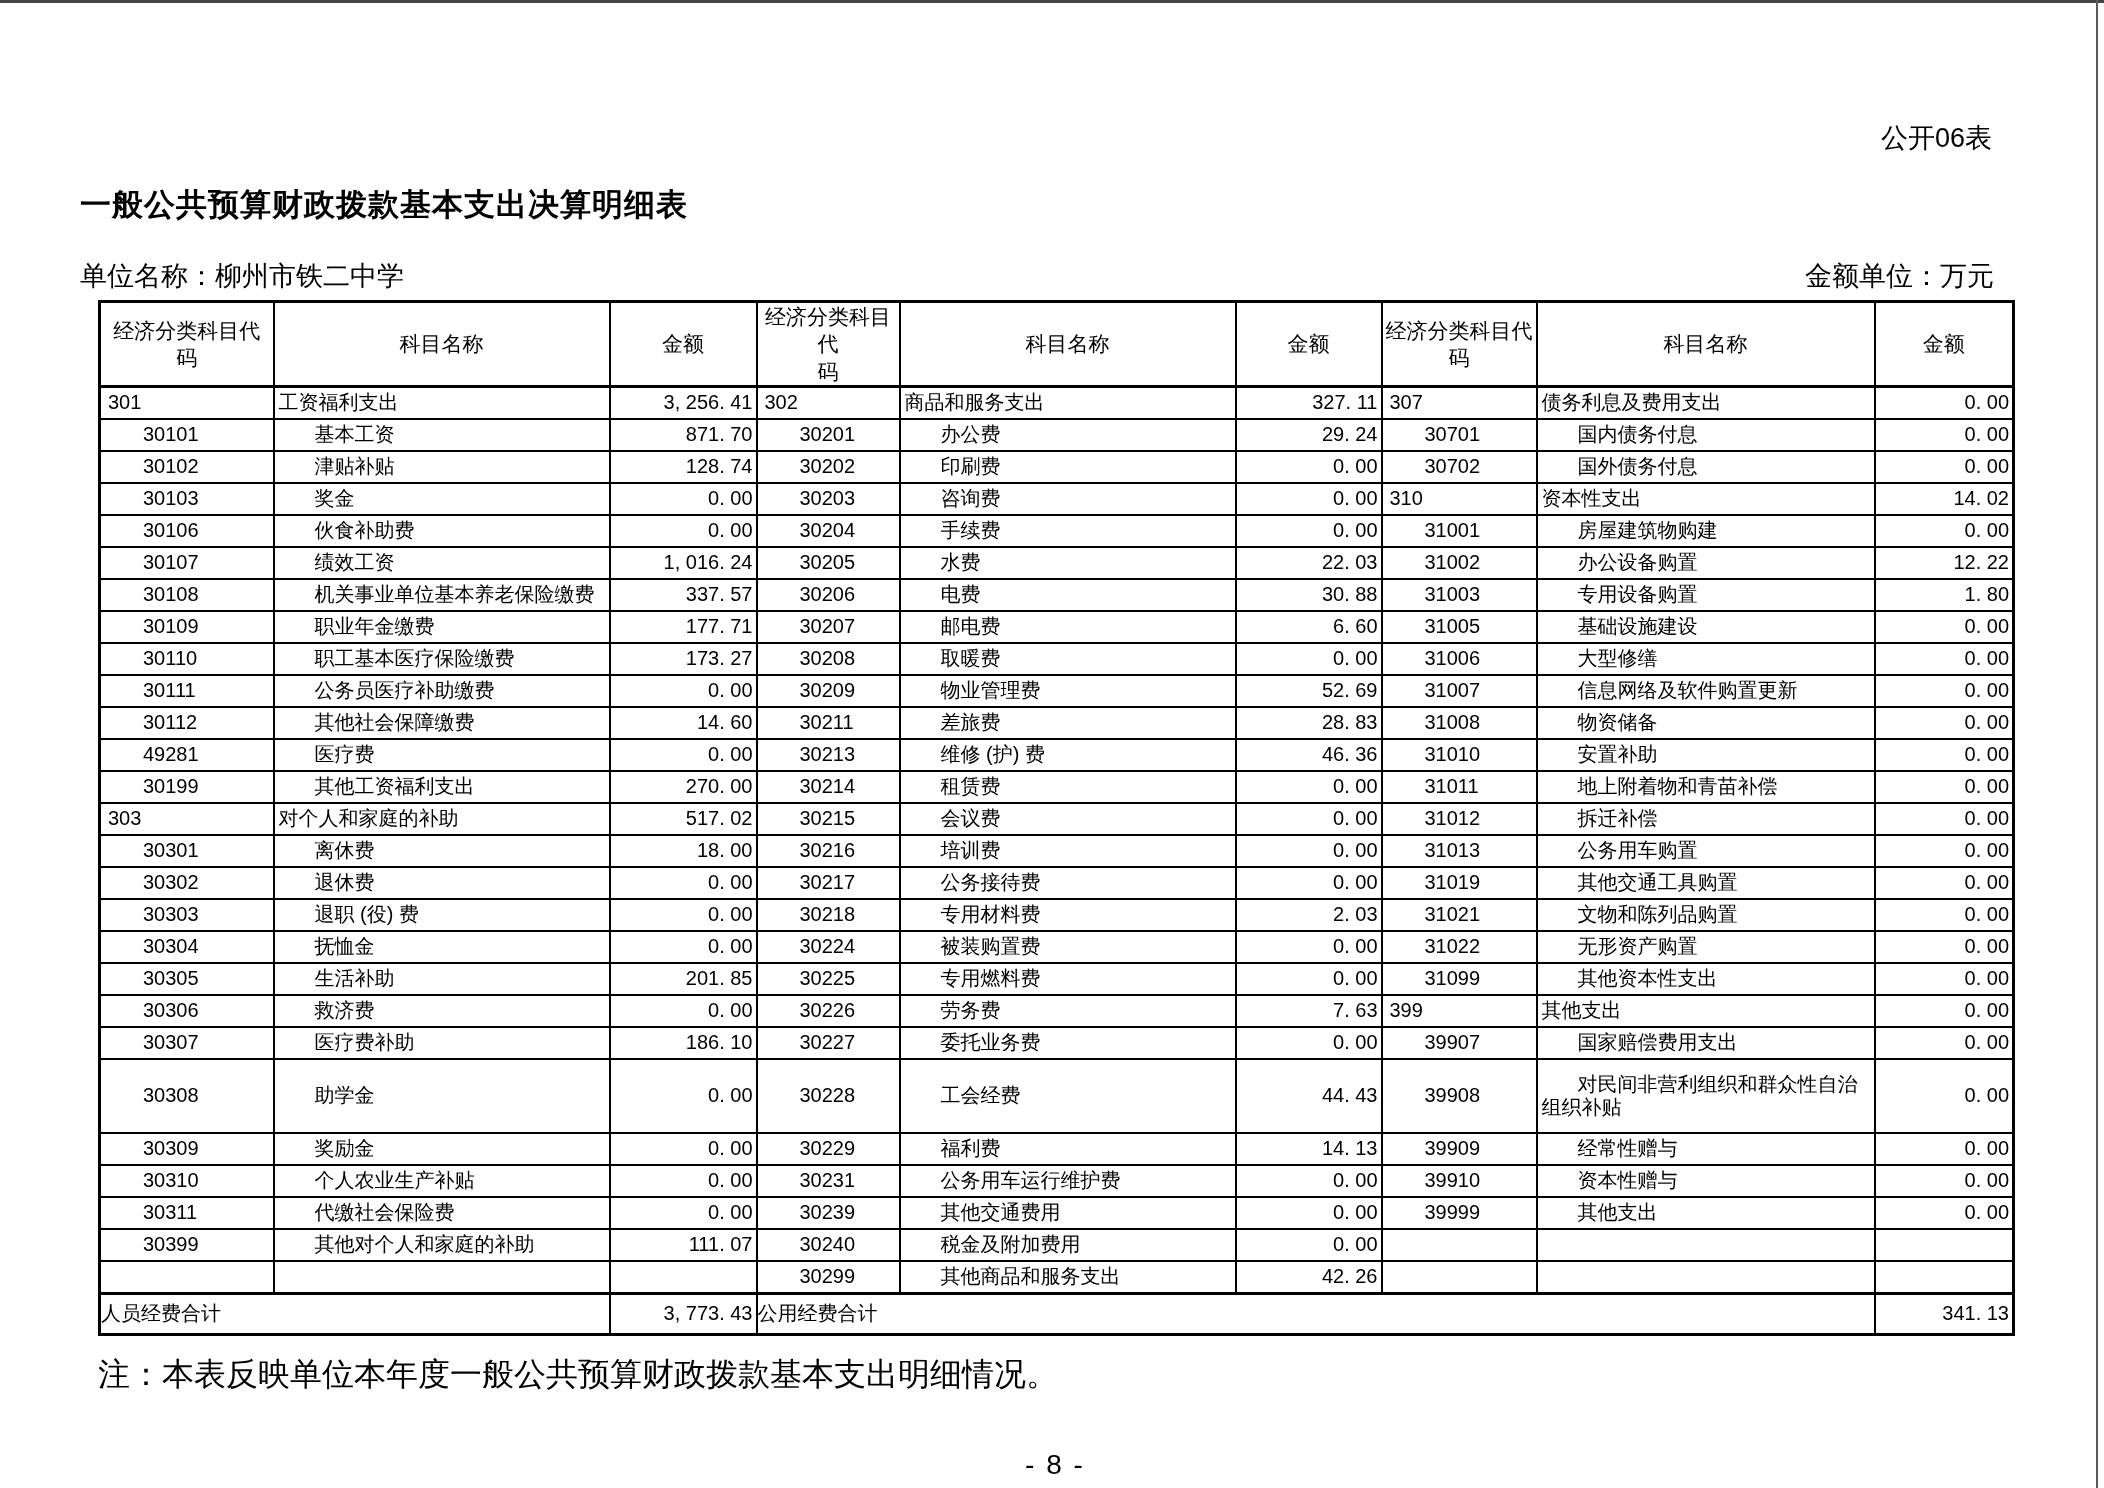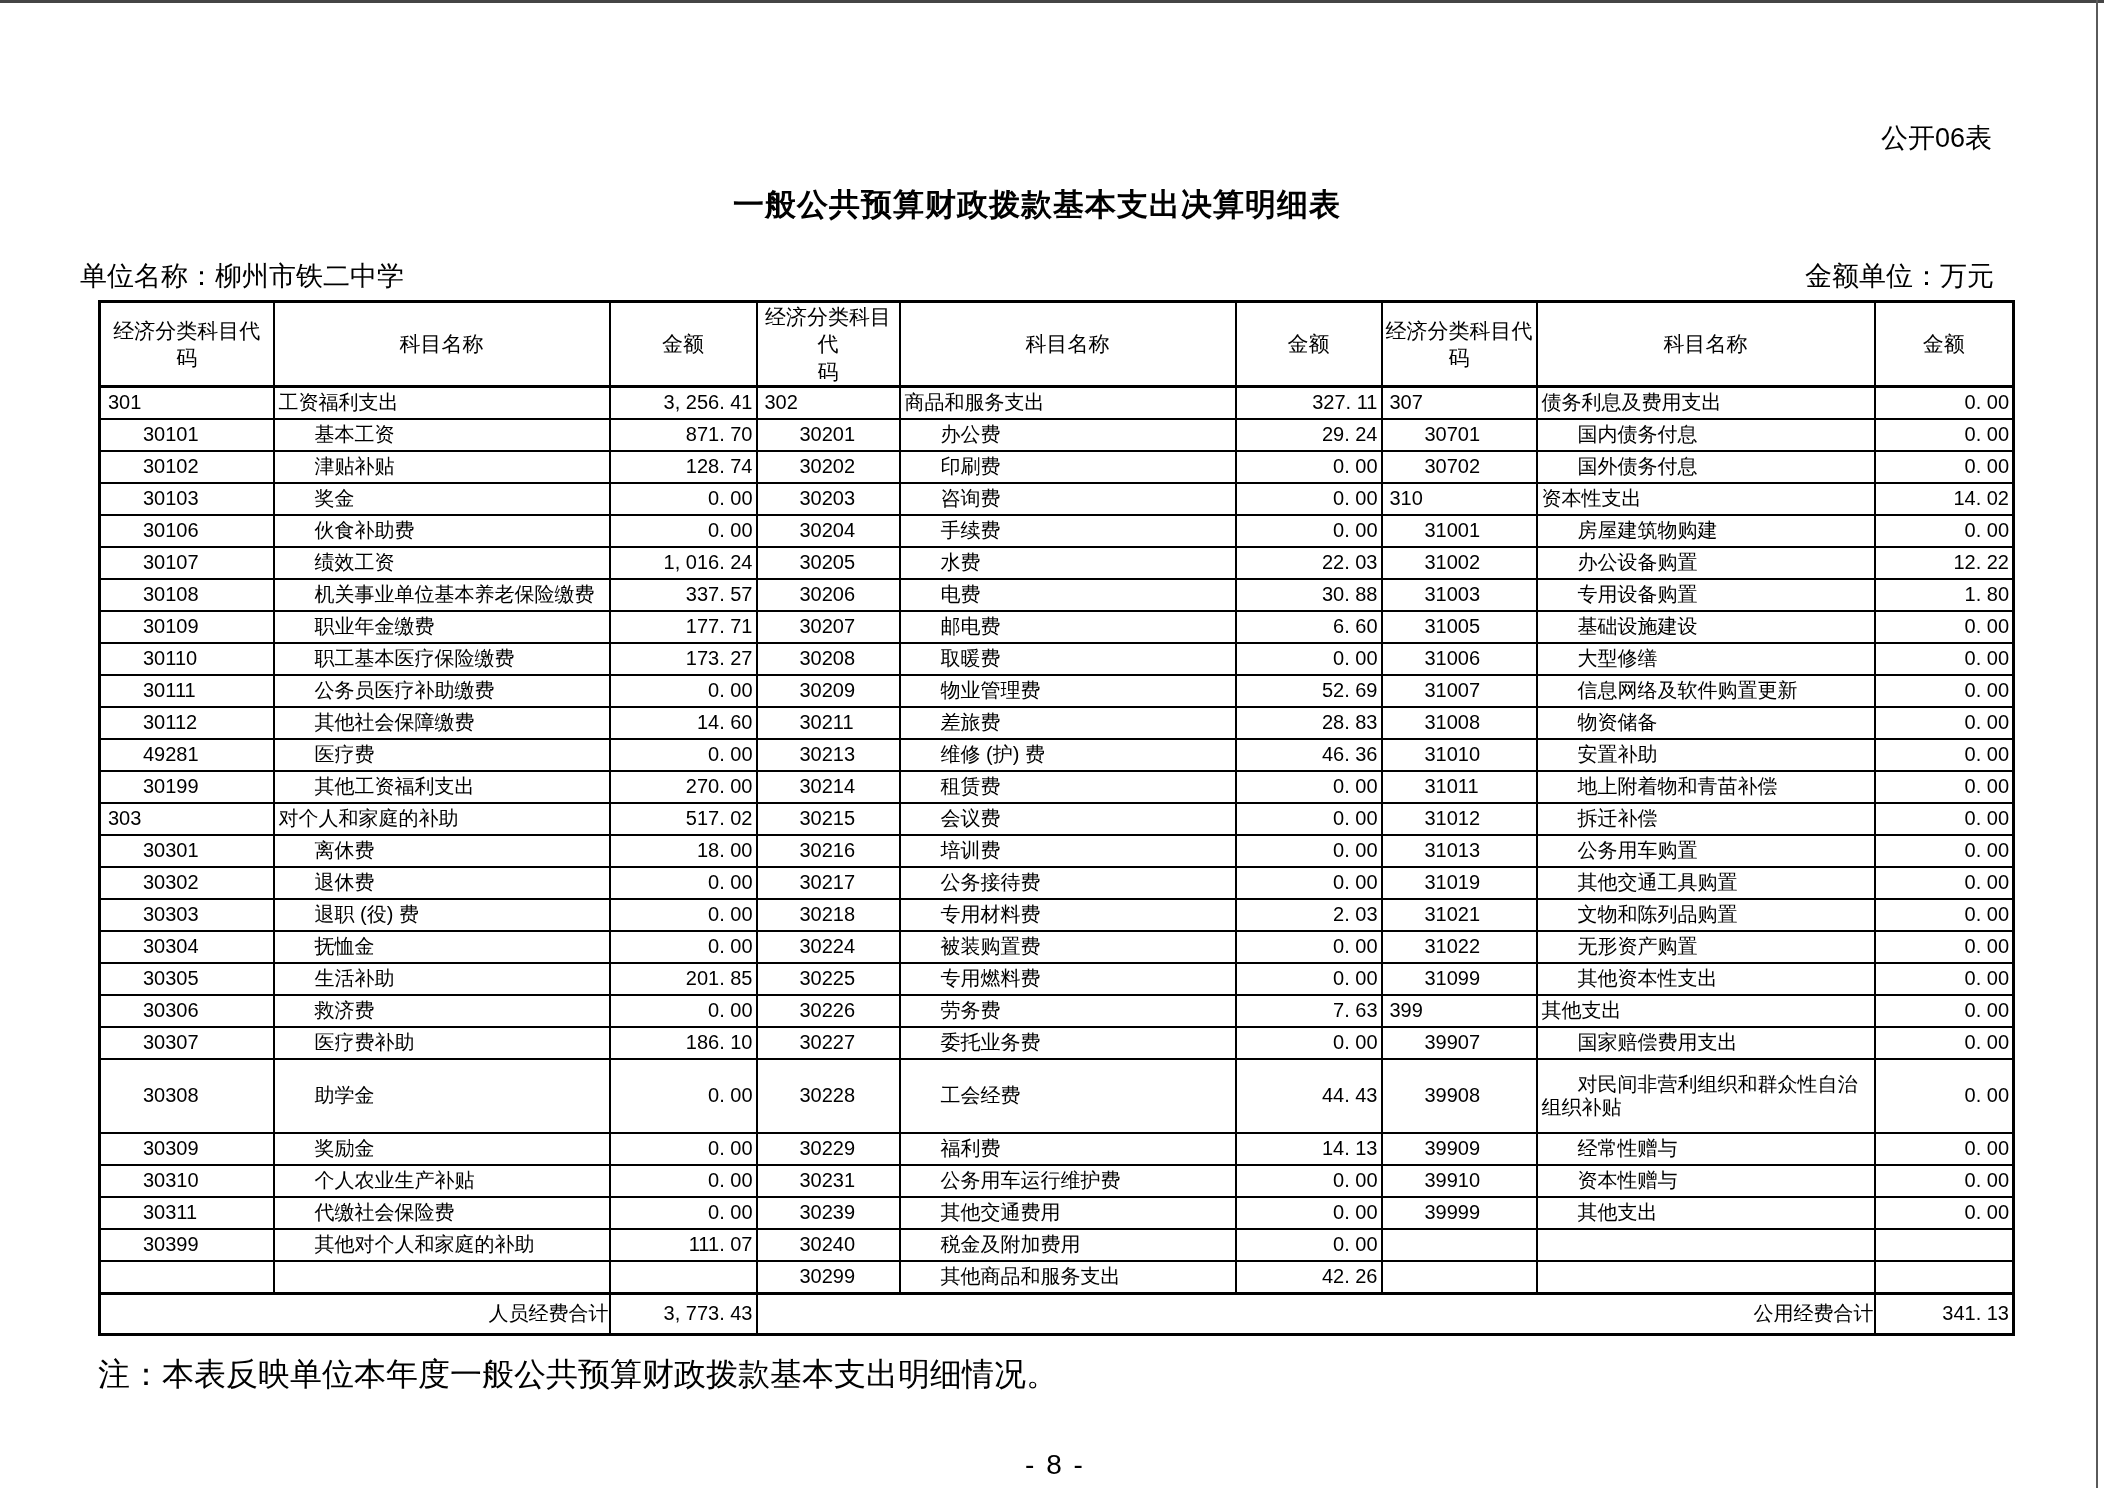--- a/index.html
+++ b/index.html
@@ -6,41 +6,41 @@
   body {
     width:2104px; height:1488px;
     background:#ffffff; color:#000;
     font-family:"Liberation Sans", sans-serif;
     position:relative; overflow:hidden;
   }
   .top-edge { position:absolute; top:0; left:0; width:2104px; height:3px; background:#454545; }
   .right-edge { position:absolute; top:0; right:6px; width:2px; height:1488px; background:#5a5a5a; }
 
   .form-label { position:absolute; top:120px; right:112px; font-size:27px; }
-  .page-title { position:absolute; top:184px; left:80px; width:1914px; text-align:center; font-size:31px; font-weight:bold; letter-spacing:1px; }
+  .page-title { position:absolute; top:184px; left:80px; width:1914px; text-align:left; font-size:31px; font-weight:bold; letter-spacing:1px; }
   .unit-row { position:absolute; top:258px; left:80px; width:1914px; display:flex; justify-content:space-between; font-size:27px;align-items:flex-end; }
 
   .content { position:absolute; top:300px; left:80px; width:1914px;padding-left:18px; }
 
   table { border-collapse:collapse; table-layout:fixed; width:1914px; border:3px solid #000; }
   th, td { border:2px solid #000; padding:0; overflow:hidden; }
   thead th {
     height:58px; font-size:21px; font-weight:normal;
     text-align:center; vertical-align:middle; white-space:pre-line; line-height:1.3;
     border-bottom:3px solid #000;
   }
   tbody td { height:30px; font-size:20px; vertical-align:middle; line-height:1.15; }
   tr.tall td { height:72px; }
   td.code { text-align:left; padding-left:7px; }
   td.code.child { padding-left:42px; }
   td.name { text-align:left; padding-left:4px; }
   td.name.child { text-indent:36px; }
   td.amount { text-align:right; padding-right:3px; white-space:nowrap; }
   tr.total-row td { height:38px; border-top:3px solid #000; font-size:20px; }
-  td.total-label { text-align:right; }
+  td.total-label { text-align:left; }
 
   .footnote { margin-top:17px; font-size:32px; }
   .page-number { margin-top:52px; text-align:center; font-size:28px; letter-spacing:2px; }
 </style>
 </head>
 <body>
 
 <div class="page">
   <div class="top-edge"></div>
   <div class="right-edge"></div>

